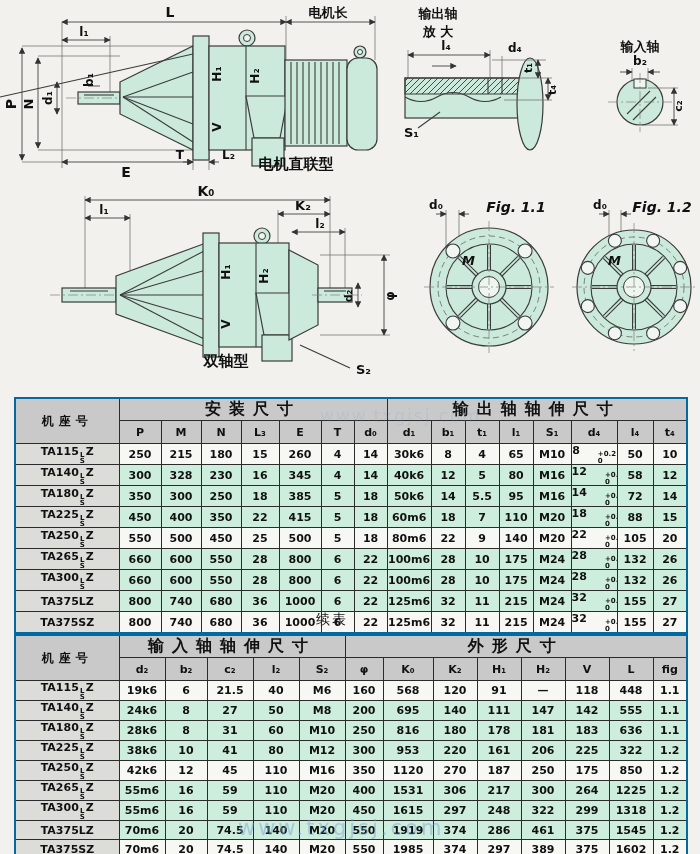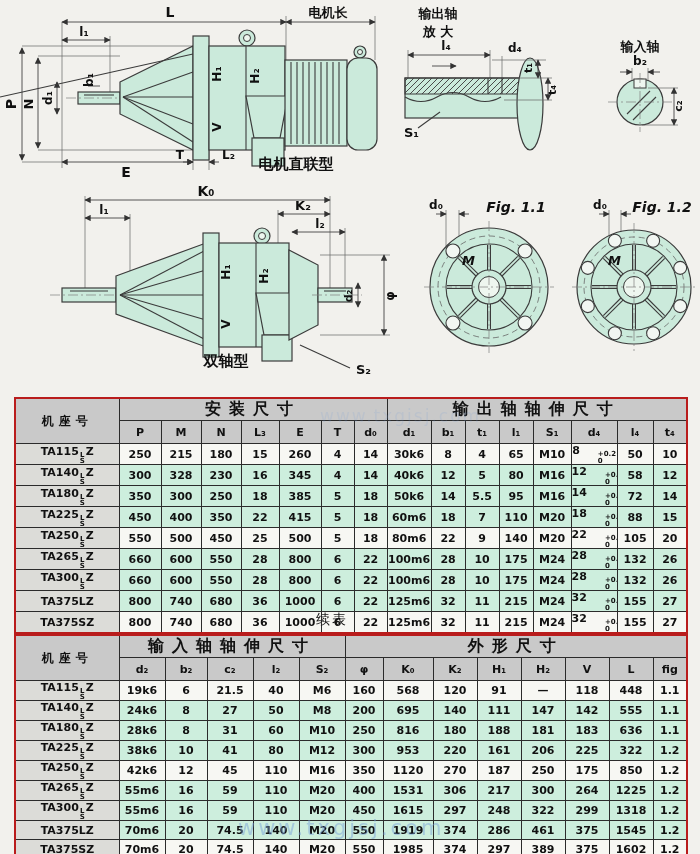--- a/index.html
+++ b/index.html
@@ -10,21 +10,21 @@
   .t11{font-size:11px}.t12{font-size:12px}.t13{font-size:13px}.t14{font-size:14px}.t15{font-size:15px}
   .it{font-style:italic}
   .fillp{fill:#cbeadb;stroke:#3b3b3b;stroke-width:1.2}
   .fillw{fill:#eef6ef;stroke:#3b3b3b;stroke-width:1}
   .ln{stroke:#3b3b3b;stroke-width:1.1;fill:none}
   .dim{stroke:#444;stroke-width:.9;fill:none}
   .ext{stroke:#666;stroke-width:.7;fill:none}
   .cl{stroke:#808080;stroke-width:.7;fill:none;stroke-dasharray:10 3 2 3}
 
   .dims-table{position:absolute;left:14px;width:672px;border-collapse:collapse;table-layout:fixed;
-              background:#d946ef;border:2px solid #b91c1c}
+              background:#d946ef;border:2px solid #0369a1}
   #table1{top:397px}
   #table2{top:634px}
   th,td{border:1px solid #2b2b2b;text-align:center;vertical-align:middle;font-weight:bold;
         font-size:11px;color:#111;padding:0;overflow:hidden;white-space:nowrap}
   th.corner{background:#c9c9c9;letter-spacing:5px;font-size:12px}
   th.grp{background:#c9c9c9;height:20px;letter-spacing:8px;font-size:16px}
   th.colh{background:#c9c9c9;height:22px}
   td{height:18px}
   td.mint{background:#cdeedd}
   td.plain{background:#f7f7f3}
@@ -652,21 +652,21 @@
             <span>S</span>
           </span>Z</td>
         <td class="mint">28k6</td>
         <td class="mint">8</td>
         <td class="mint">31</td>
         <td class="mint">60</td>
         <td class="mint">M10</td>
         <td class="mint">250</td>
         <td class="mint">816</td>
         <td class="mint">180</td>
-        <td class="mint">188</td>
+        <td class="mint">178</td>
         <td class="mint">181</td>
         <td class="mint">183</td>
         <td class="mint">636</td>
         <td class="mint">1.1</td>
       </tr>
       <tr>
         <td class="model">TA225<span class="ls">
             <span>L</span>
             <span>S</span>
           </span>Z</td>

